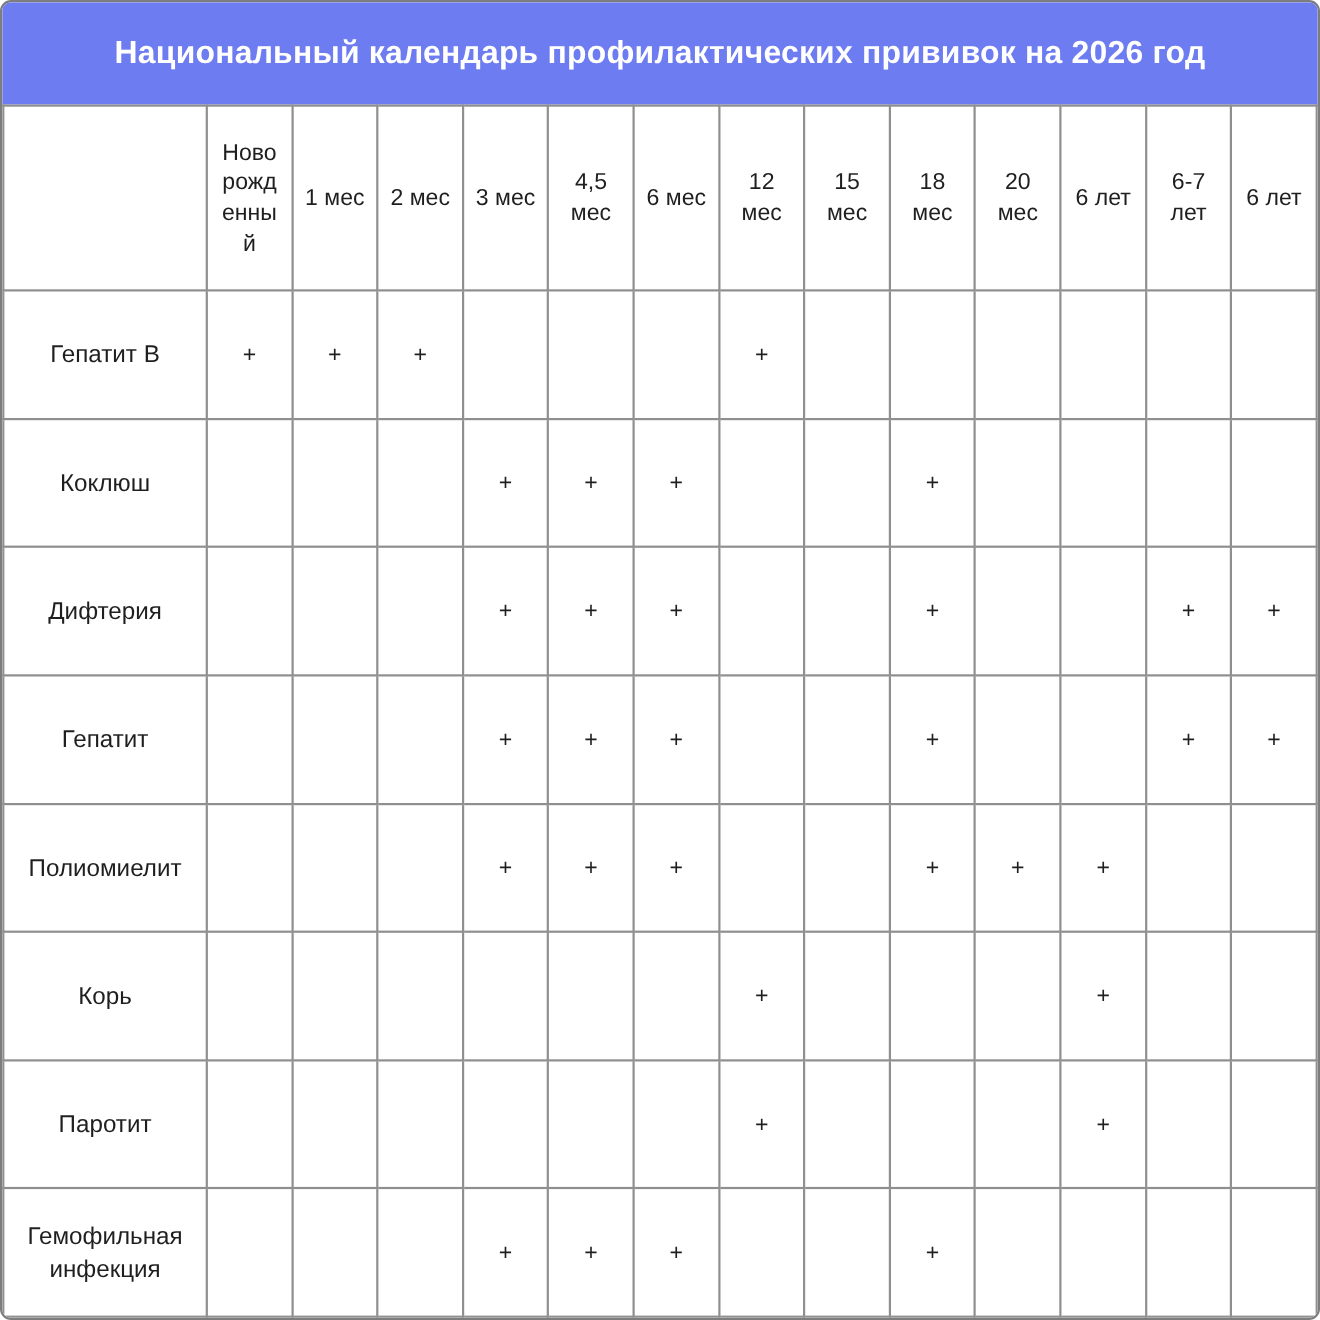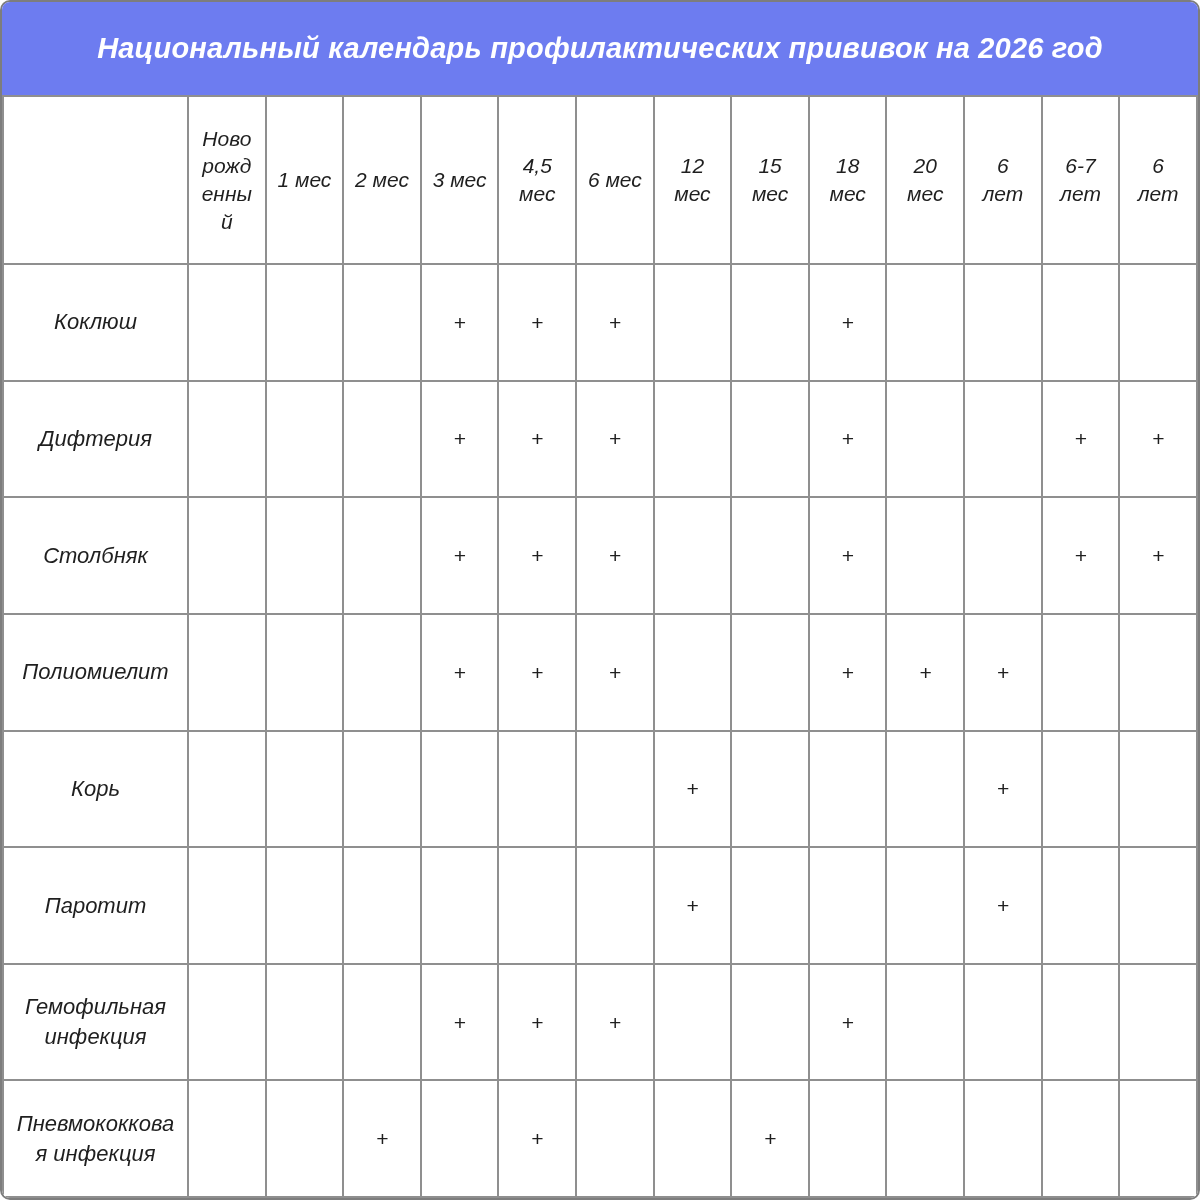--- a/index.html
+++ b/index.html
@@ -9,21 +9,20 @@
     font-family: "Liberation Sans", "DejaVu Sans", sans-serif;
   }
   .app {
     box-sizing: border-box;
     width: 1200px;
     height: 1200px;
     border: 2px solid #7d7d7d;
     border-radius: 10px;
     overflow: hidden;
     background: #ffffff;
-    font-style: italic;
   }
   .banner {
     box-sizing: border-box;
     height: 93px;
     background: #6d7cf0;
     display: flex;
     align-items: center;
     justify-content: center;
   }
   .banner .title {
@@ -94,20 +93,36 @@
           <th class="col-head">15 мес</th>
           <th class="col-head">18 мес</th>
           <th class="col-head">20 мес</th>
           <th class="col-head">6 лет</th>
           <th class="col-head">6-7 лет</th>
           <th class="col-head">6 лет</th>
         </tr>
     </thead>
     <tbody>
         <tr>
+          <th class="row-label">Гепатит В</th>
+          <td class="mark-cell">+</td>
+          <td class="mark-cell">+</td>
+          <td class="mark-cell">+</td>
+          <td class="mark-cell"></td>
+          <td class="mark-cell"></td>
+          <td class="mark-cell"></td>
+          <td class="mark-cell">+</td>
+          <td class="mark-cell"></td>
+          <td class="mark-cell"></td>
+          <td class="mark-cell"></td>
+          <td class="mark-cell"></td>
+          <td class="mark-cell"></td>
+          <td class="mark-cell"></td>
+        </tr>
+        <tr>
           <th class="row-label">Коклюш</th>
           <td class="mark-cell"></td>
           <td class="mark-cell"></td>
           <td class="mark-cell"></td>
           <td class="mark-cell">+</td>
           <td class="mark-cell">+</td>
           <td class="mark-cell">+</td>
           <td class="mark-cell"></td>
           <td class="mark-cell"></td>
           <td class="mark-cell">+</td>
@@ -126,21 +141,21 @@
           <td class="mark-cell">+</td>
           <td class="mark-cell"></td>
           <td class="mark-cell"></td>
           <td class="mark-cell">+</td>
           <td class="mark-cell"></td>
           <td class="mark-cell"></td>
           <td class="mark-cell">+</td>
           <td class="mark-cell">+</td>
         </tr>
         <tr>
-          <th class="row-label">Столбняк</th>
+          <th class="row-label">Гепатит</th>
           <td class="mark-cell"></td>
           <td class="mark-cell"></td>
           <td class="mark-cell"></td>
           <td class="mark-cell">+</td>
           <td class="mark-cell">+</td>
           <td class="mark-cell">+</td>
           <td class="mark-cell"></td>
           <td class="mark-cell"></td>
           <td class="mark-cell">+</td>
           <td class="mark-cell"></td>
@@ -200,36 +215,20 @@
           <th class="row-label">Гемофильная инфекция</th>
           <td class="mark-cell"></td>
           <td class="mark-cell"></td>
           <td class="mark-cell"></td>
           <td class="mark-cell">+</td>
           <td class="mark-cell">+</td>
           <td class="mark-cell">+</td>
           <td class="mark-cell"></td>
           <td class="mark-cell"></td>
           <td class="mark-cell">+</td>
-          <td class="mark-cell"></td>
-          <td class="mark-cell"></td>
-          <td class="mark-cell"></td>
-          <td class="mark-cell"></td>
-        </tr>
-        <tr>
-          <th class="row-label">Пневмококковая инфекция</th>
-          <td class="mark-cell"></td>
-          <td class="mark-cell"></td>
-          <td class="mark-cell">+</td>
-          <td class="mark-cell"></td>
-          <td class="mark-cell">+</td>
-          <td class="mark-cell"></td>
-          <td class="mark-cell"></td>
-          <td class="mark-cell">+</td>
-          <td class="mark-cell"></td>
           <td class="mark-cell"></td>
           <td class="mark-cell"></td>
           <td class="mark-cell"></td>
           <td class="mark-cell"></td>
         </tr>
       </tbody>
   </table>
 </div>
 
 </body></html>

